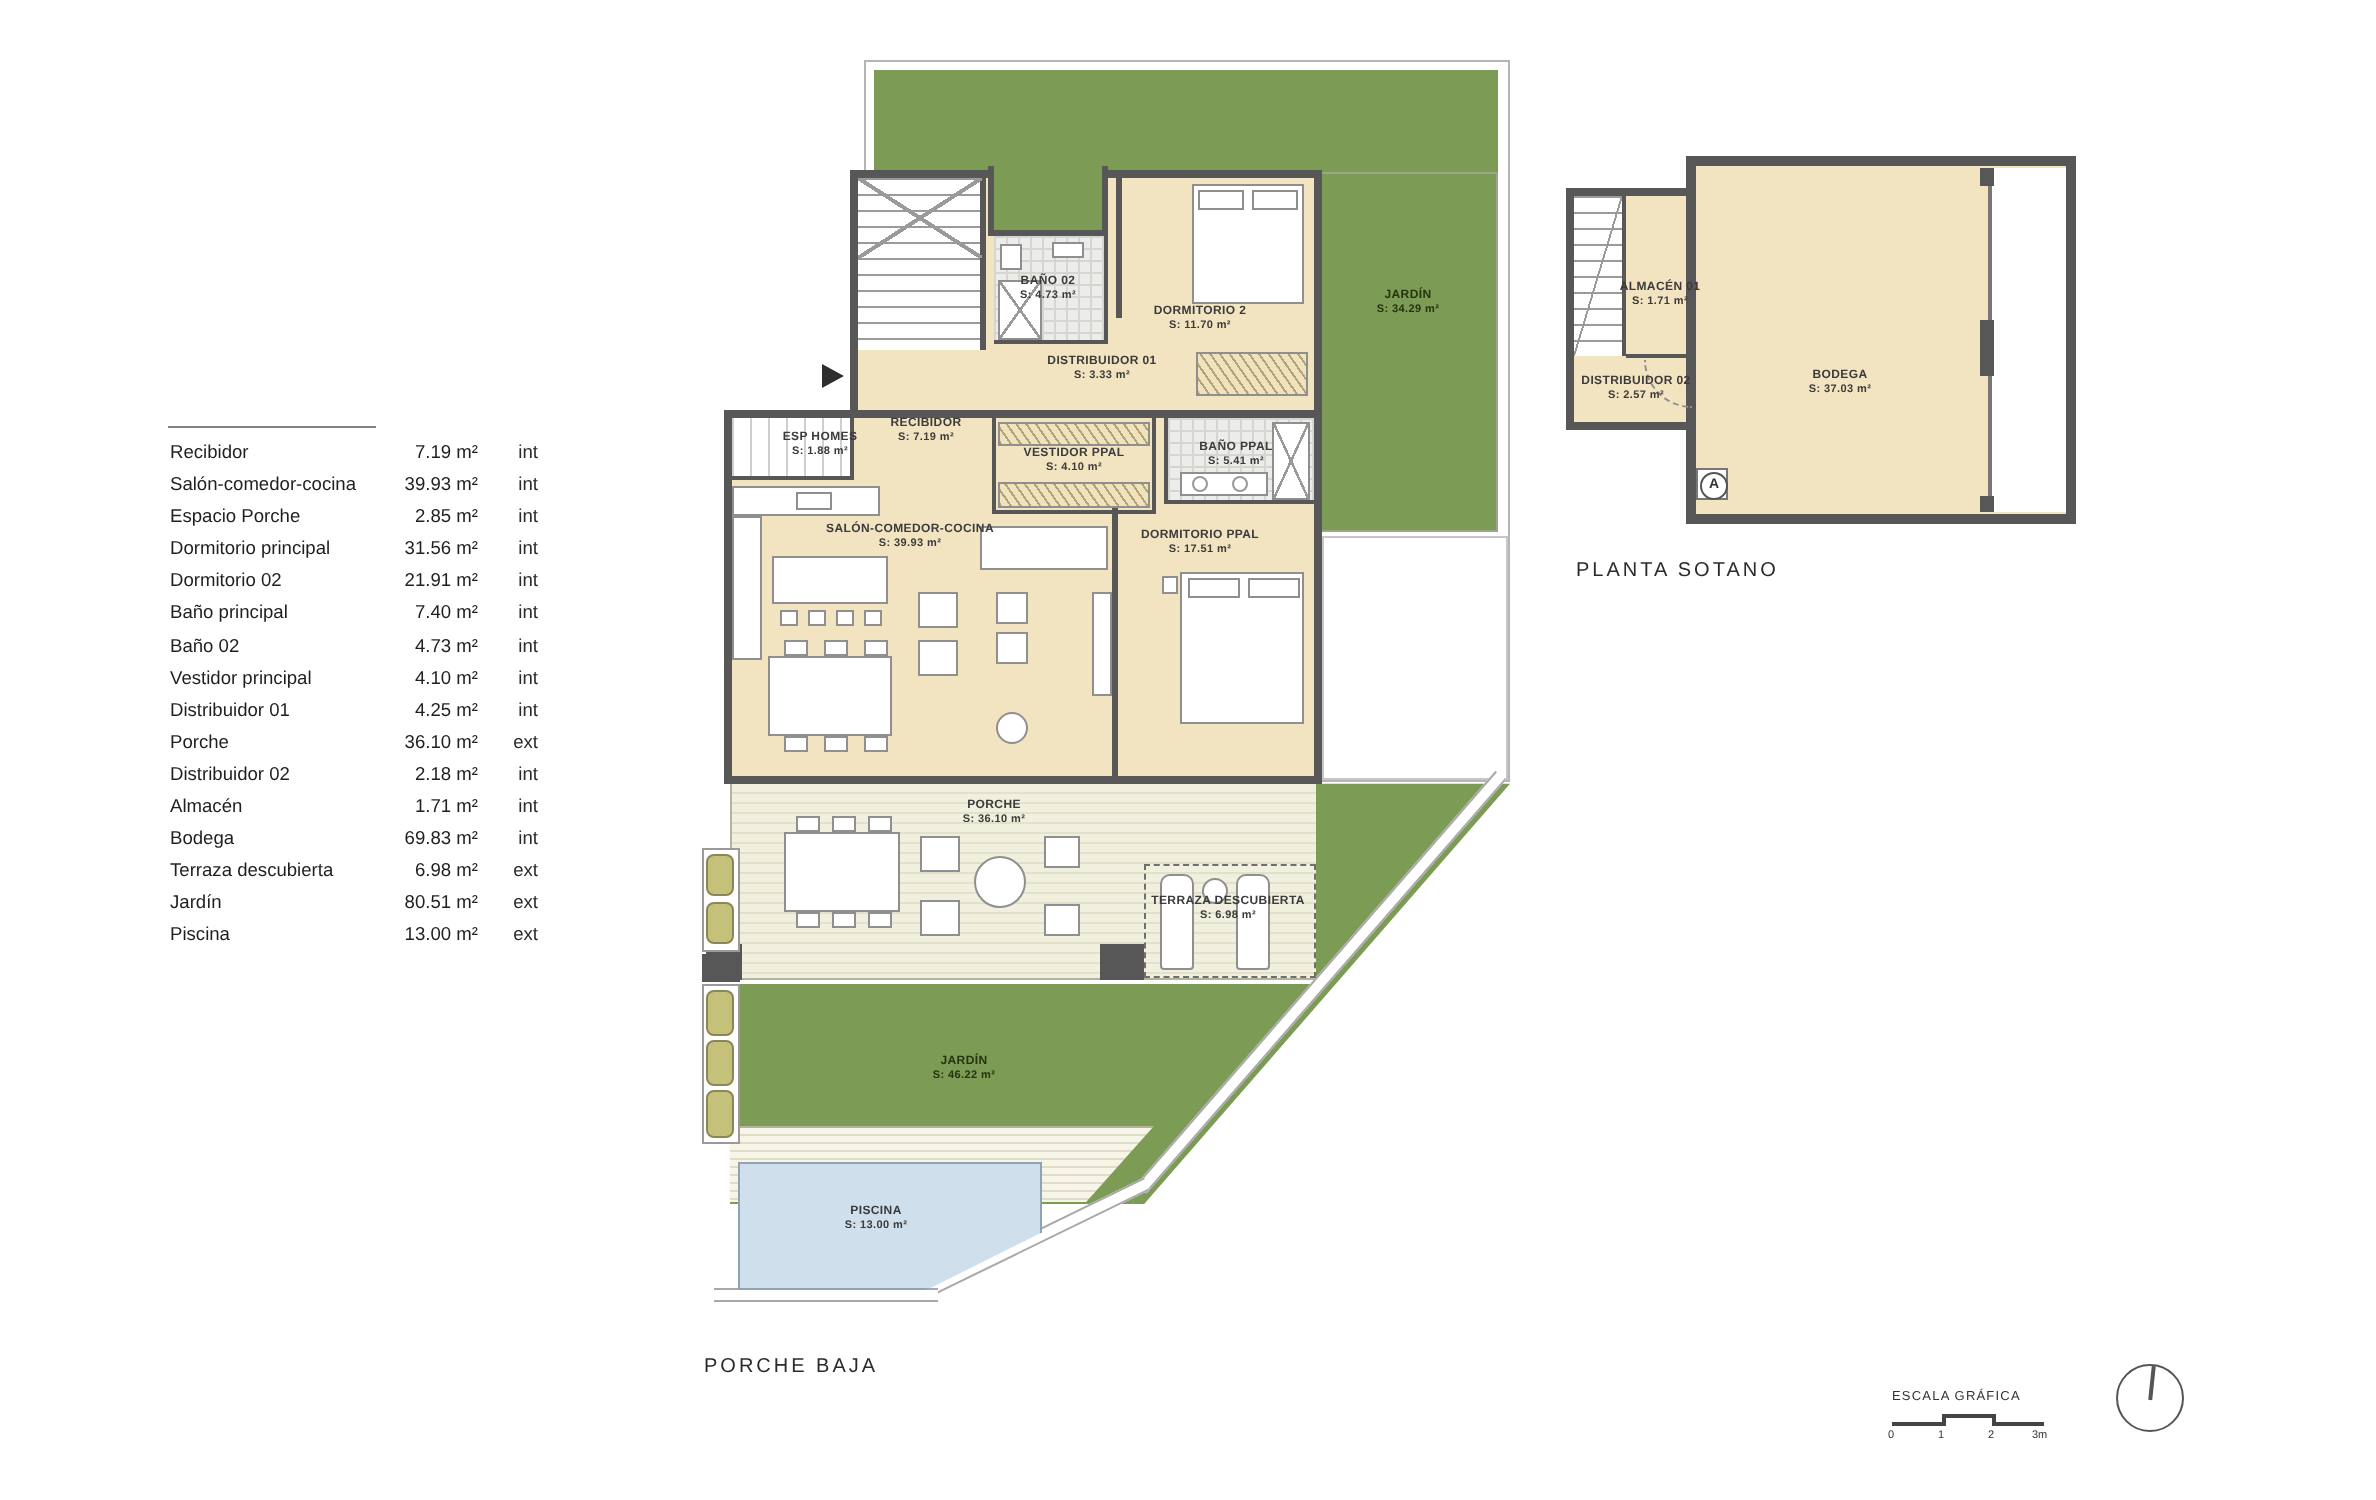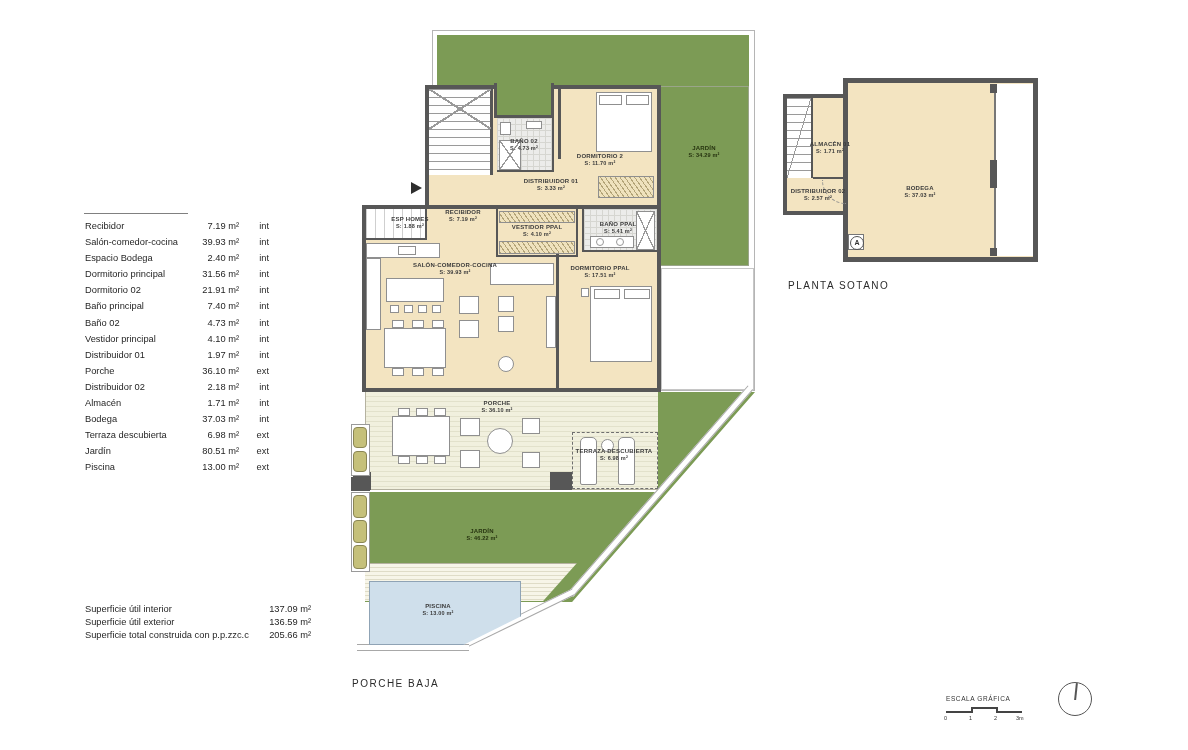--- a/index.html
+++ b/index.html
@@ -57,22 +57,22 @@
         <span class="ln">Recibidor</span>
         <span class="la">7.19 m²</span>
         <span class="lt">int</span>
       </div>
     <div class="lrow">
         <span class="ln">Salón-comedor-cocina</span>
         <span class="la">39.93 m²</span>
         <span class="lt">int</span>
       </div>
     <div class="lrow">
-        <span class="ln">Espacio Bodega</span>
-        <span class="la">2.40 m²</span>
+        <span class="ln">Espacio Porche</span>
+        <span class="la">2.85 m²</span>
         <span class="lt">int</span>
       </div>
     <div class="lrow">
         <span class="ln">Dormitorio principal</span>
         <span class="la">31.56 m²</span>
         <span class="lt">int</span>
       </div>
     <div class="lrow">
         <span class="ln">Dormitorio 02</span>
         <span class="la">21.91 m²</span>
@@ -88,74 +88,60 @@
         <span class="la">4.73 m²</span>
         <span class="lt">int</span>
       </div>
     <div class="lrow">
         <span class="ln">Vestidor principal</span>
         <span class="la">4.10 m²</span>
         <span class="lt">int</span>
       </div>
     <div class="lrow">
         <span class="ln">Distribuidor 01</span>
-        <span class="la">1.97 m²</span>
+        <span class="la">4.25 m²</span>
         <span class="lt">int</span>
       </div>
     <div class="lrow">
         <span class="ln">Porche</span>
         <span class="la">36.10 m²</span>
         <span class="lt">ext</span>
       </div>
     <div class="lrow">
         <span class="ln">Distribuidor 02</span>
         <span class="la">2.18 m²</span>
         <span class="lt">int</span>
       </div>
     <div class="lrow">
         <span class="ln">Almacén</span>
         <span class="la">1.71 m²</span>
         <span class="lt">int</span>
       </div>
     <div class="lrow">
         <span class="ln">Bodega</span>
-        <span class="la">37.03 m²</span>
+        <span class="la">69.83 m²</span>
         <span class="lt">int</span>
       </div>
     <div class="lrow">
         <span class="ln">Terraza descubierta</span>
         <span class="la">6.98 m²</span>
         <span class="lt">ext</span>
       </div>
     <div class="lrow">
         <span class="ln">Jardín</span>
         <span class="la">80.51 m²</span>
         <span class="lt">ext</span>
       </div>
     <div class="lrow">
         <span class="ln">Piscina</span>
         <span class="la">13.00 m²</span>
         <span class="lt">ext</span>
       </div>
   </div>
 
-  <div class="abs" style="left:85px;top:604px;width:226px;z-index:40">
-    <div class="trow">
-        <span class="tl">Superficie útil interior</span>
-        <span class="tv">137.09 m²</span>
-      </div>
-    <div class="trow">
-        <span class="tl">Superficie útil exterior</span>
-        <span class="tv">136.59 m²</span>
-      </div>
-    <div class="trow">
-        <span class="tl">Superficie total construida con p.p.zzc.c</span>
-        <span class="tv">205.66 m²</span>
-      </div>
-  </div>
 
   <div class="abs" style="left:432px;top:30px;width:323px;height:361px;border:1px solid #b5b5b5;background:#fff;z-index:2"></div>
   <div class="green" style="left:437px;top:35px;width:312px;height:51px"></div>
   <div class="green" style="left:658px;top:86px;width:91px;height:180px;border:1px solid #9aa58a"></div>
   <div class="abs" style="left:661px;top:268px;width:93px;height:122px;border:1px solid #c6c6c6;background:#fff;z-index:3"></div>
 
   <div class="green" style="left:365px;top:390px;width:390px;height:212px;
        clip-path:polygon(75.1% 0.9%,100% 0.9%,53.1% 100%,0% 100%,0% 48.1%,75.1% 48.1%)"></div>
 
   <div class="path" style="left:753px;top:390px;width:274px;height:7px;transform:rotate(131deg)"></div>

